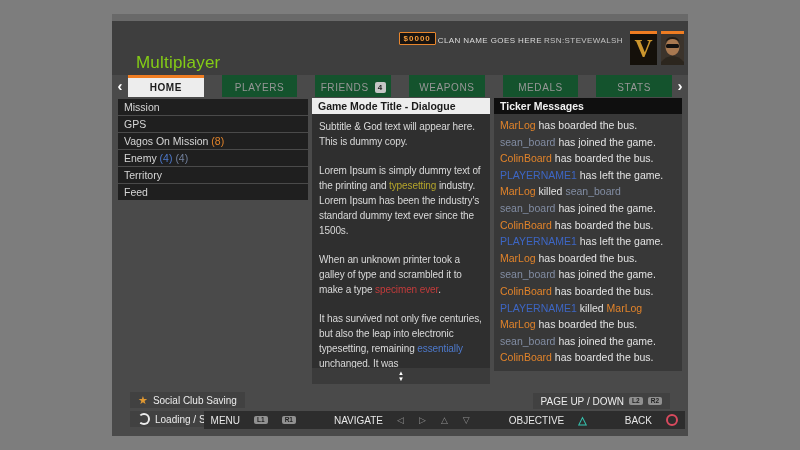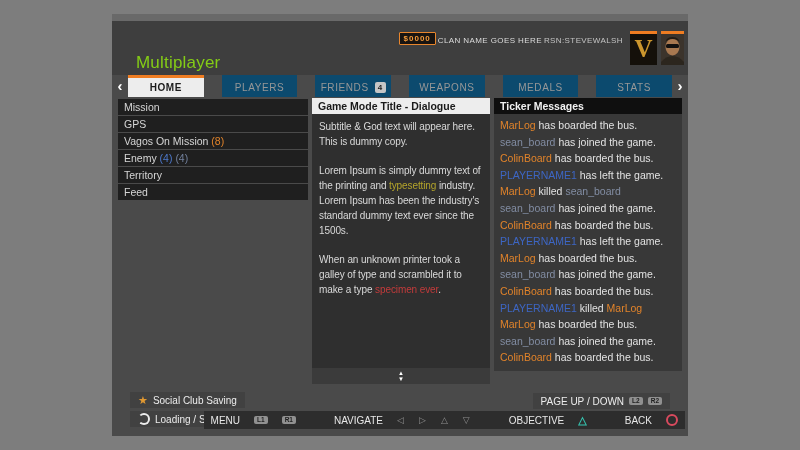--- a/index.html
+++ b/index.html
@@ -15,21 +15,21 @@
          letter-spacing:1px;padding:1px 4px;border-radius:1px;}
   .clan{font-size:8px;color:#dcdcdc;letter-spacing:.4px;}
   .rsn{font-size:8px;color:#c4c4c4;letter-spacing:.4px;}
   .vtile{width:27px;height:31px;background:#14100a;border-top:3px solid #ef7d22;
          display:flex;align-items:center;justify-content:center;}
   .vglyph{font-family:"Liberation Serif",serif;font-size:25px;font-weight:bold;color:#cb962e;line-height:1;margin-top:-3px;}
   .avatar{width:23px;height:31px;background:#3c342c;border-top:3px solid #ef7d22;overflow:hidden;}
   .tabbar{position:absolute;left:0;top:61px;width:100%;height:22px;display:flex;align-items:stretch;}
   .chev{width:16px;color:#ffffff;font-weight:bold;font-size:15px;line-height:21px;text-align:center;cursor:default;}
   .tabs{flex:1;display:flex;gap:18px;}
-  .tab{flex:1;background:#0c4a6e;color:#979797;font-size:10px;letter-spacing:.6px;
+  .tab{flex:1;background:#14532d;color:#979797;font-size:10px;letter-spacing:.6px;
        display:flex;align-items:center;justify-content:center;gap:6px;
        border-top:3px solid transparent;box-sizing:border-box;}
   .tab.active{background:#ededed;color:#1c1c1c;font-weight:bold;border-top-color:#ef7d22;}
   .tab-badge{background:#c6c6c6;color:#222;min-width:11px;height:11px;border-radius:2px;
              font-size:8px;font-weight:bold;display:flex;align-items:center;justify-content:center;}
   .menu{position:absolute;left:6px;top:85px;width:190px;}
   .menu-item{height:16px;margin-bottom:1px;background:#1f1f1f;color:#d6d6d6;font-size:10.5px;
              display:flex;align-items:center;padding-left:6px;box-sizing:border-box;}
   .menu-item.selected{background:#ececec;color:#151515;}
   .dialogue{position:absolute;left:200px;top:84px;width:178px;}
@@ -160,20 +160,21 @@
     <div class="dialogue">
       <div class="d-head">Game Mode Title - Dialogue</div>
       <div class="d-body">
 
           <p class="d-para"><span>Subtitle &amp; God text will appear here. This is dummy copy.</span></p>
 
           <p class="d-para"><span>Lorem Ipsum is simply dummy text of the printing and </span><span style="color: rgb(179, 164, 43);">typesetting</span><span> industry. Lorem Ipsum has been the industry's standard dummy text ever since the 1500s.</span></p>
 
           <p class="d-para"><span>When an unknown printer took a galley of type and scrambled it to make a type </span><span style="color: rgb(195, 59, 59);">specimen ever</span><span>.</span></p>
 
+          <p class="d-para"><span>It has survived not only five centuries, but also the leap into electronic typesetting, remaining </span><span style="color: rgb(77, 121, 204);">essentially</span><span> unchanged. It was</span></p>
         </div>
       <div class="d-scroll">
         <span>▲</span>
         <span>▼</span>
       </div>
     </div>
 
     <div class="ticker">
       <div class="t-head">Ticker Messages</div>
       <div class="t-body">

